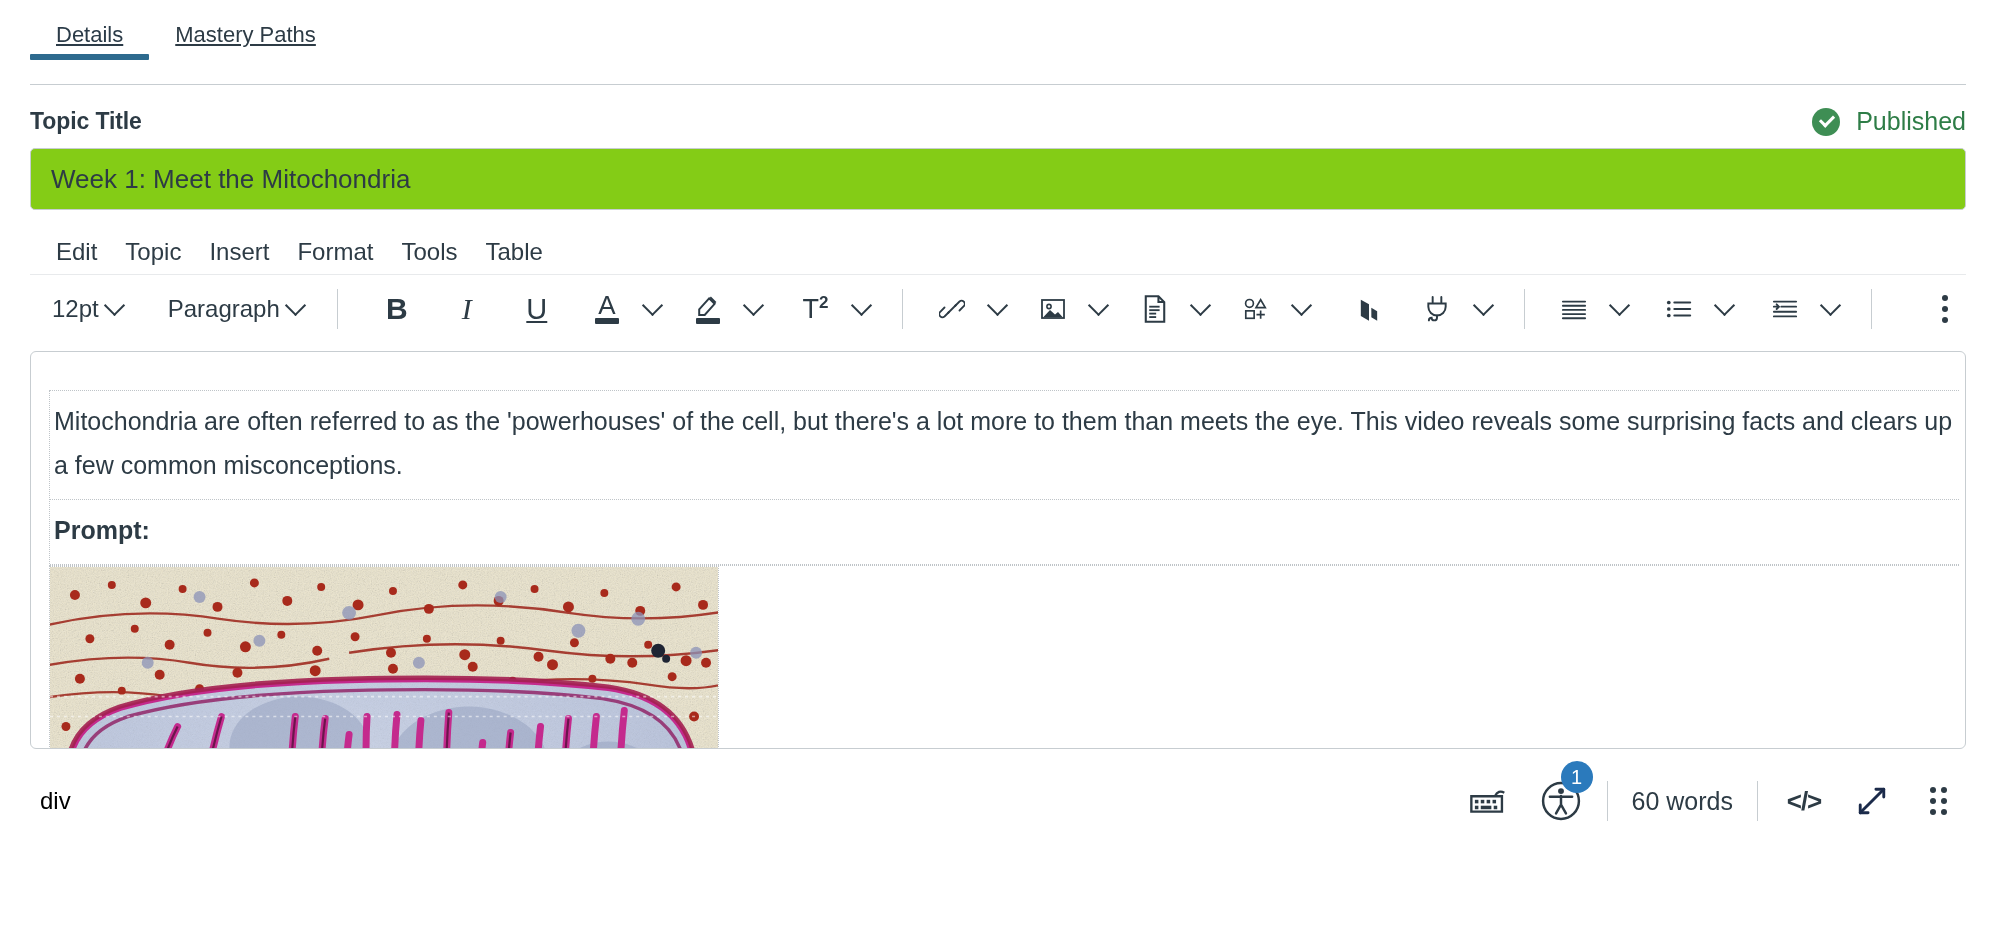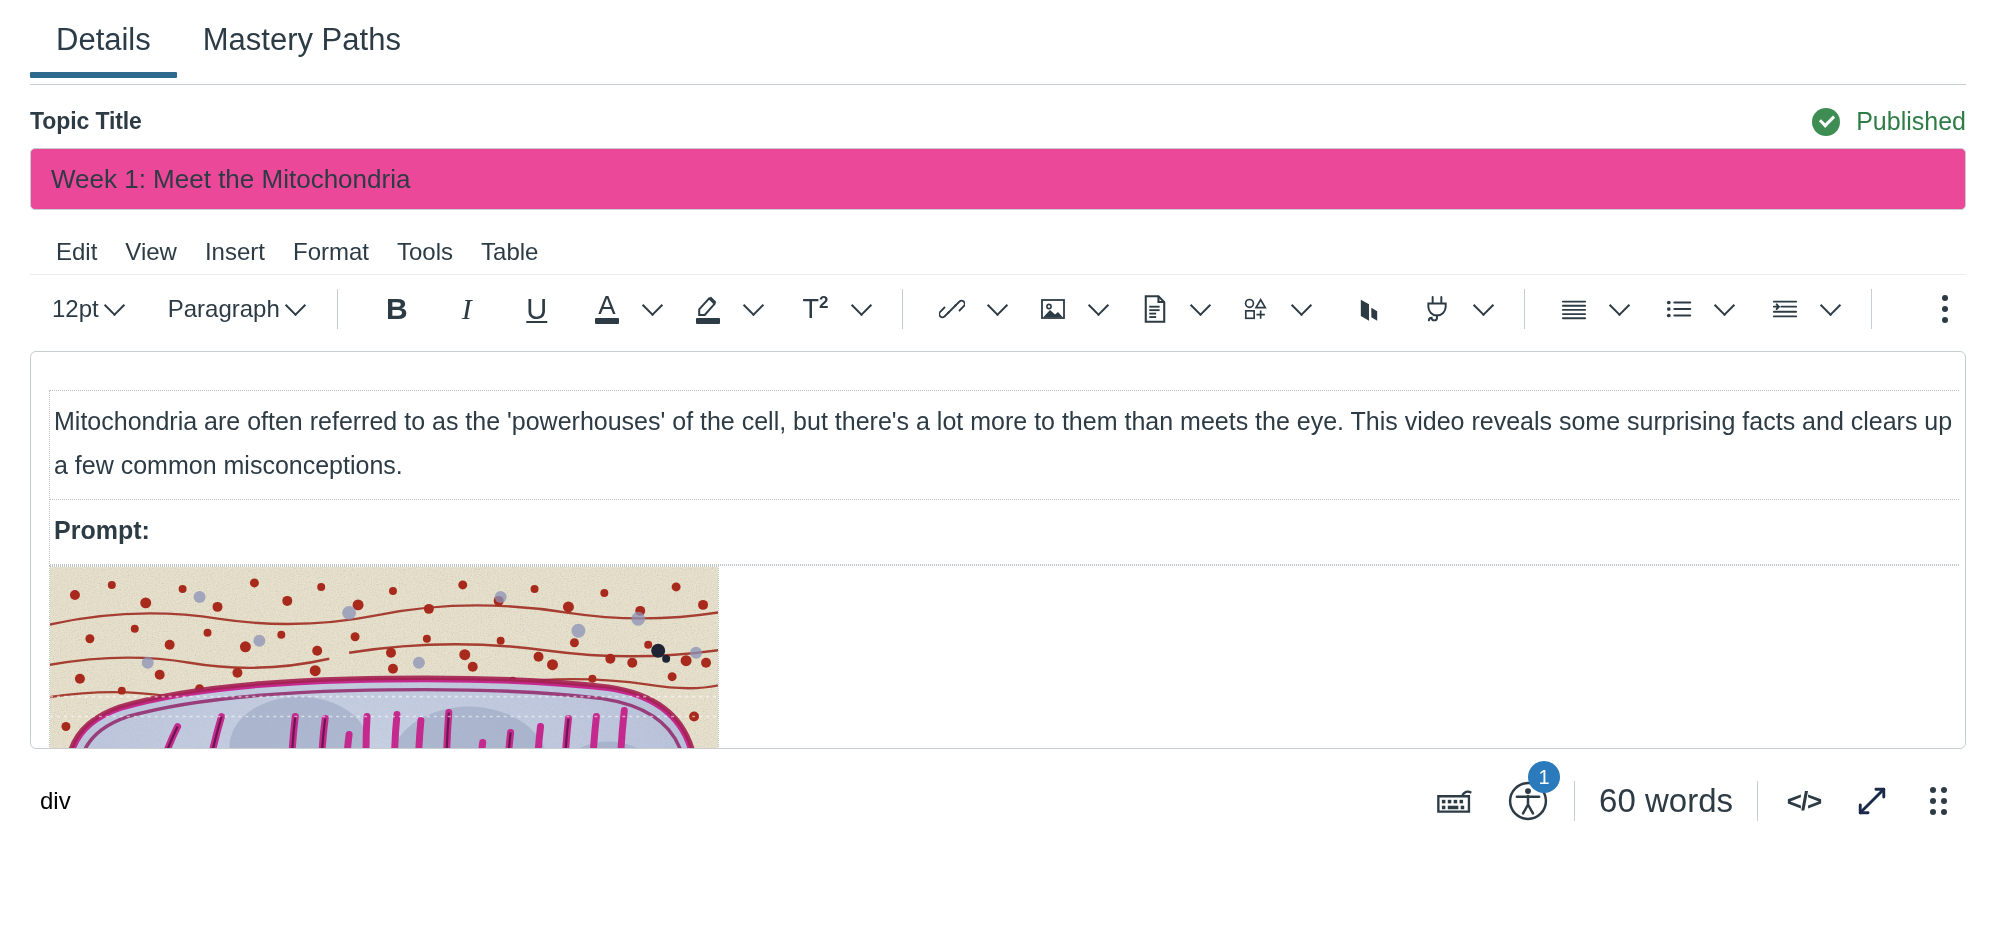--- a/index.html
+++ b/index.html
@@ -22,26 +22,27 @@
   }
   .tabbar::after {
     content: "";
     position: absolute;
     left: 30px; right: 30px; bottom: 4px;
     height: 1px;
     background: #C7CDD1;
   }
   .tab {
     position: relative;
-    padding: 22px 26px 20px 26px;
-    font-size: 31px;
+    padding: 22px 26px 12px 26px;
+    font-size: 22px;
     color: #2D3B45;
     cursor: pointer;
     z-index: 2;
     white-space: nowrap;
+    text-decoration: underline;
   }
   .tab.active { color: #2B3B48; }
   .tab.active::after {
     content: "";
     position: absolute;
     left: 0; right: 0; bottom: 0px;
     height: 6px;
     background: #2D6A8E;
     border-radius: 1px;
   }
@@ -88,21 +89,21 @@
   .title-input {
     width: 100%;
     height: 62px;
     border: 1px solid #C7CDD1;
     border-radius: 5px;
     font-size: 26px;
     font-family: "Liberation Sans", sans-serif;
     color: #2D3B45;
     padding: 0 20px;
     outline: none;
-    background: #ec4899;
+    background: #84cc16;
   }
 
   
   .menubar {
     display: flex;
     align-items: center;
     padding: 14px 30px 2px 42px;
     gap: 0px;
     border-bottom: 1px solid #E8EAEC;
     margin: 8px 30px 0 30px;
@@ -265,21 +266,21 @@
     gap: 0;
   }
   .st-btn {
     display: flex; align-items: center; justify-content: center;
     width: 56px; height: 52px;
     cursor: pointer;
     color: #2D3B45;
     position: relative;
   }
   .st-sep { width: 1px; height: 40px; background: #C7CDD1; margin: 0 18px; }
-  .wordcount { font-size: 33px; color: #2D3B45; padding: 0 6px; white-space: nowrap; }
+  .wordcount { font-size: 25px; color: #2D3B45; padding: 0 6px; white-space: nowrap; }
   .badge-count {
     position: absolute;
     top: -14px; right: -4px;
     min-width: 32px; height: 32px;
     border-radius: 50%;
     background: #2B7ABC;
     color: #fff;
     font-size: 20px;
     display: flex; align-items: center; justify-content: center;
     font-family: "Liberation Sans", sans-serif;
@@ -312,21 +313,21 @@
     <span>Published</span>
   </div>
 </div>
 
 <div class="title-input-wrap">
   <input class="title-input" type="text" value="Week 1: Meet the Mitochondria" style="">
 </div>
 
 <div class="menubar">
   <div class="menu-item">Edit</div>
-  <div class="menu-item">View</div>
+  <div class="menu-item">Topic</div>
   <div class="menu-item">Insert</div>
   <div class="menu-item">Format</div>
   <div class="menu-item">Tools</div>
   <div class="menu-item">Table</div>
 </div>
 
 <div class="toolbar">
 
   <div class="tb-btn labeled">
     <span>12pt</span>

